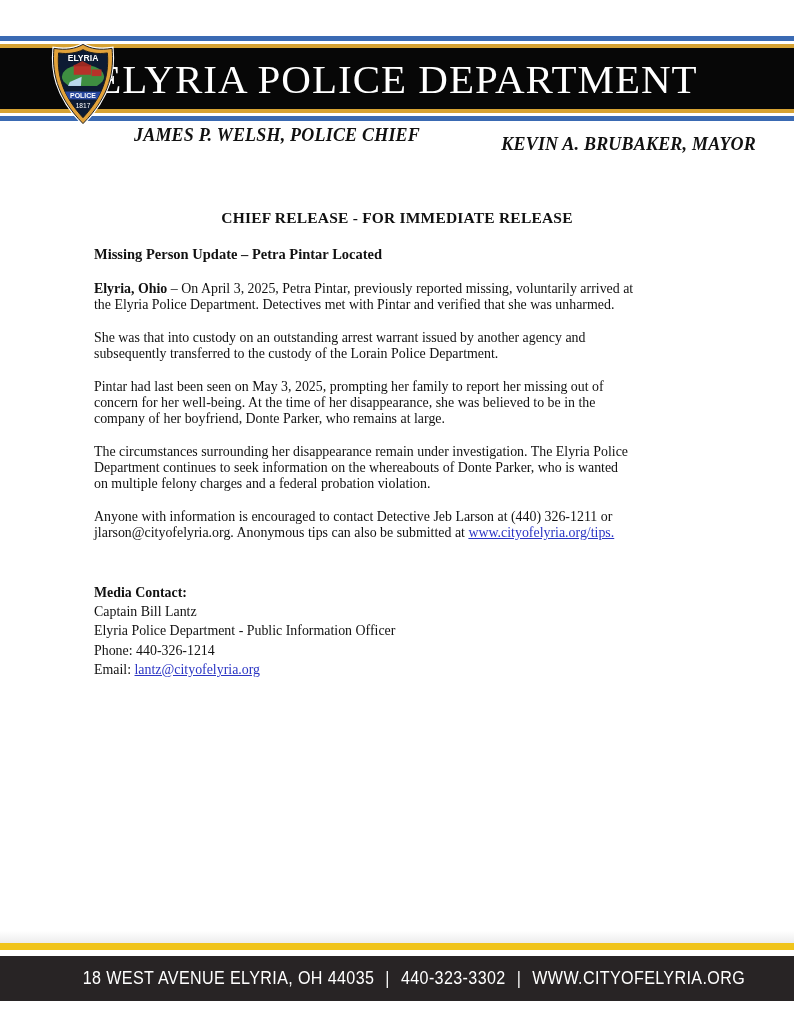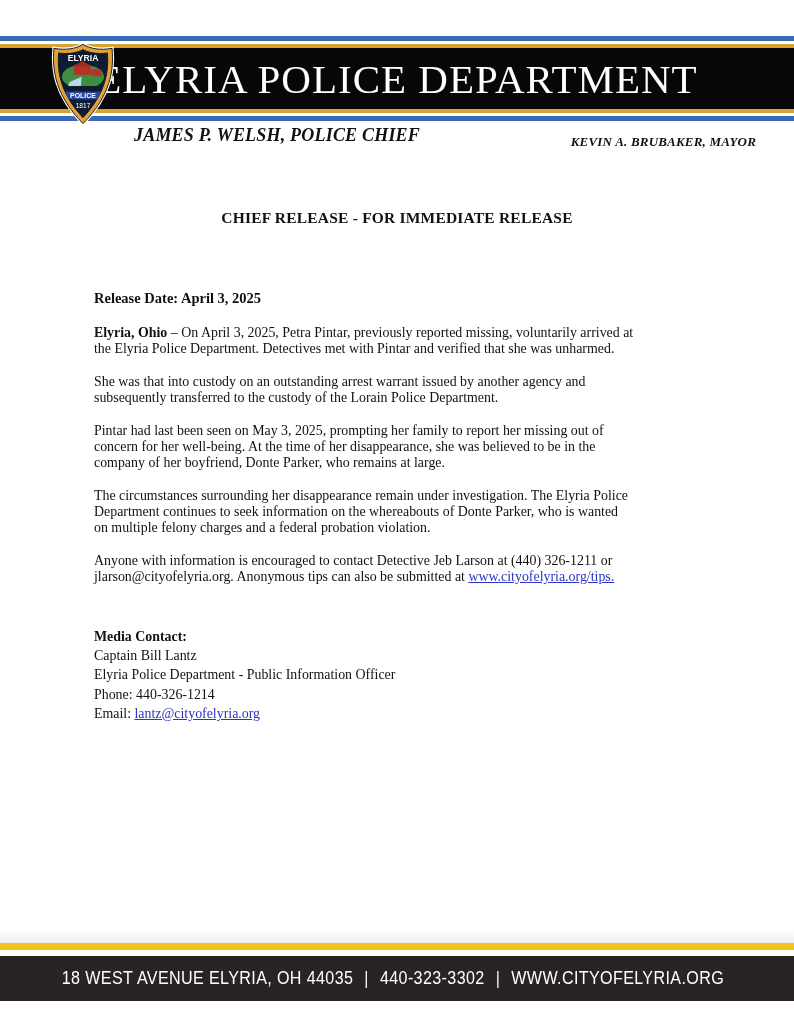--- a/index.html
+++ b/index.html
@@ -26,21 +26,21 @@
   
   .badge { position:absolute; left:50px; top:42px; width:66px; height:84px; }
   
   .names { position:relative; margin-top:121px; height:34px; }
   .chief {
     position:absolute; left:134px; top:4px;
     font-weight:bold; font-style:italic; font-size:18px; letter-spacing:0.2px;
   }
   .mayor {
     position:absolute; right:38px; top:13px;
-    font-weight:bold; font-style:italic; font-size:13px; letter-spacing:0.2px;
+    font-weight:bold; font-style:italic; font-size:18px; letter-spacing:0.2px;
   }
   
   .content { margin-left:94px; width:700px; }
   .pr-heading {
     width:606px; text-align:center; margin-top:52px;
     font-weight:bold; font-size:15.5px; line-height:21px; letter-spacing:0.2px;
   }
   .date-line    { margin-top:61px; font-weight:bold; font-size:14.5px; line-height:19px; }
   .subject-line { margin-top:17px; font-weight:bold; font-size:14.5px; line-height:19px; }
   .para {
@@ -52,21 +52,21 @@
   
   .media { margin-top:42px; font-size:13.9px; line-height:19.2px; }
   .media .label { font-weight:bold; }
   
   .footer { position:absolute; bottom:0; left:0; width:100%; }
   .footer .pre-band { height:12px; background:linear-gradient(#ffffff,#ededed); }
   .footer .f-yellow { height:7px;  background:var(--footer_yellow); }
   .footer .f-gap    { height:6px;  background:#fff; }
   .footer .f-dark {
     height:45px; background:var(--footer_dark);
-    display:flex; align-items:center; padding-left:33px;
+    display:flex; align-items:center; justify-content:center;padding-left:33px;
   }
   .footer .f-text {
     display:flex; align-items:center; color:#fff;
     font-family:"Liberation Sans", sans-serif; font-size:17.5px;
     letter-spacing:0.4px; transform:scaleX(0.92); white-space:nowrap;
   }
   .footer .f-sep { margin:0 12px; font-weight:300; opacity:0.95; }
   .footer .f-bottom-white { height:23px; background:#fff; }
 </style>
 </head>
@@ -113,22 +113,22 @@
   </div>
 
   <div class="names">
     <div class="chief">JAMES P. WELSH, POLICE CHIEF</div>
     <div class="mayor">KEVIN A. BRUBAKER, MAYOR</div>
   </div>
 
   <div class="content">
     <div class="pr-heading">CHIEF RELEASE - FOR IMMEDIATE RELEASE</div>
 
-    <div class="date-line">Release Date: April 3, 2025</div>
 
+    <div class="subject-line">Missing Person Update – Petra Pintar Located</div>
 
     <p class="para"><span class="lead">Elyria, Ohio</span><span> – On April 3, 2025, Petra Pintar, previously reported missing, voluntarily arrived at
 the Elyria Police Department. Detectives met with Pintar and verified that she was unharmed.</span></p>
 
     <p class="para">She was that into custody on an outstanding arrest warrant issued by another agency and
 subsequently transferred to the custody of the Lorain Police Department.</p>
 
     <p class="para">Pintar had last been seen on May 3, 2025, prompting her family to report her missing out of
 concern for her well-being. At the time of her disappearance, she was believed to be in the
 company of her boyfriend, Donte Parker, who remains at large.</p>

